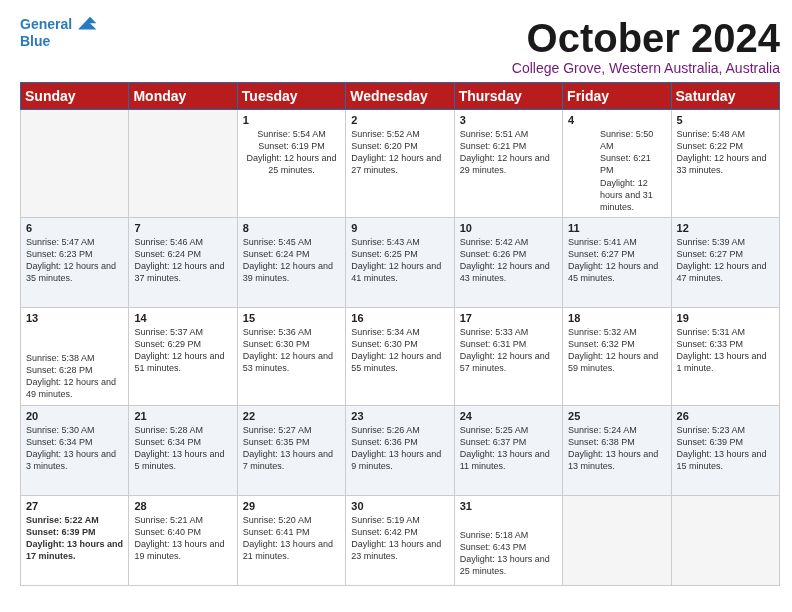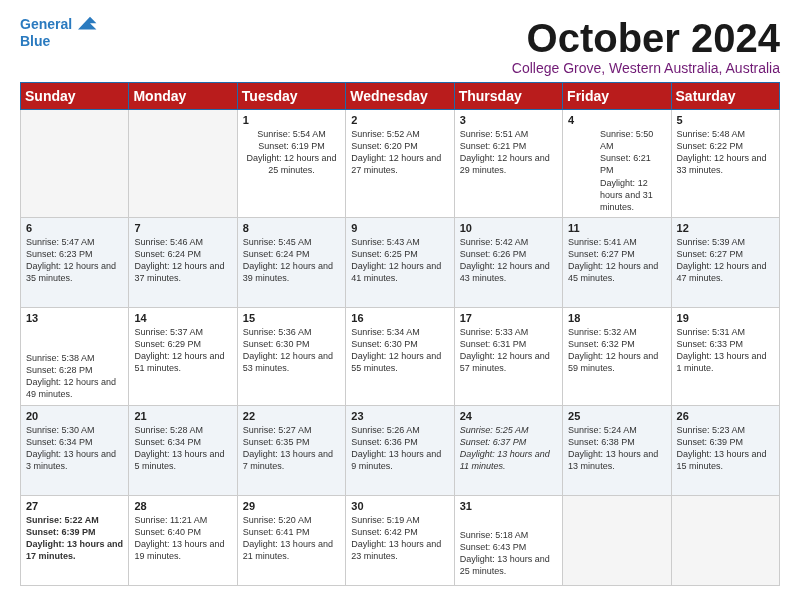--- a/index.html
+++ b/index.html
@@ -273,21 +273,21 @@
 Daylight: 13 hours and 7 minutes.</div>
           </td>
           <td>
             <span class="day-num">23</span>
             <div class="cell-info" style="white-space: pre-line;">Sunrise: 5:26 AM
 Sunset: 6:36 PM
 Daylight: 13 hours and 9 minutes.</div>
           </td>
           <td>
             <span class="day-num">24</span>
-            <div class="cell-info" style="white-space: pre-line; font-style: italic;">Sunrise: 5:25 AM
+            <div class="cell-info" style="white-space: pre-line;">Sunrise: 5:25 AM
 Sunset: 6:37 PM
 Daylight: 13 hours and 11 minutes.</div>
           </td>
           <td>
             <span class="day-num">25</span>
             <div class="cell-info" style="white-space: pre-line;">Sunrise: 5:24 AM
 Sunset: 6:38 PM
 Daylight: 13 hours and 13 minutes.</div>
           </td>
           <td>
@@ -299,21 +299,21 @@
         </tr>
         <tr>
           <td>
             <span class="day-num">27</span>
             <div class="cell-info" style="white-space: pre-line; font-weight: bold;">Sunrise: 5:22 AM
 Sunset: 6:39 PM
 Daylight: 13 hours and 17 minutes.</div>
           </td>
           <td>
             <span class="day-num">28</span>
-            <div class="cell-info" style="white-space: pre-line;">Sunrise: 11:21 AM
+            <div class="cell-info" style="white-space: pre-line;">Sunrise: 5:21 AM
 Sunset: 6:40 PM
 Daylight: 13 hours and 19 minutes.</div>
           </td>
           <td>
             <span class="day-num">29</span>
             <div class="cell-info" style="white-space: pre-line;">Sunrise: 5:20 AM
 Sunset: 6:41 PM
 Daylight: 13 hours and 21 minutes.</div>
           </td>
           <td>

